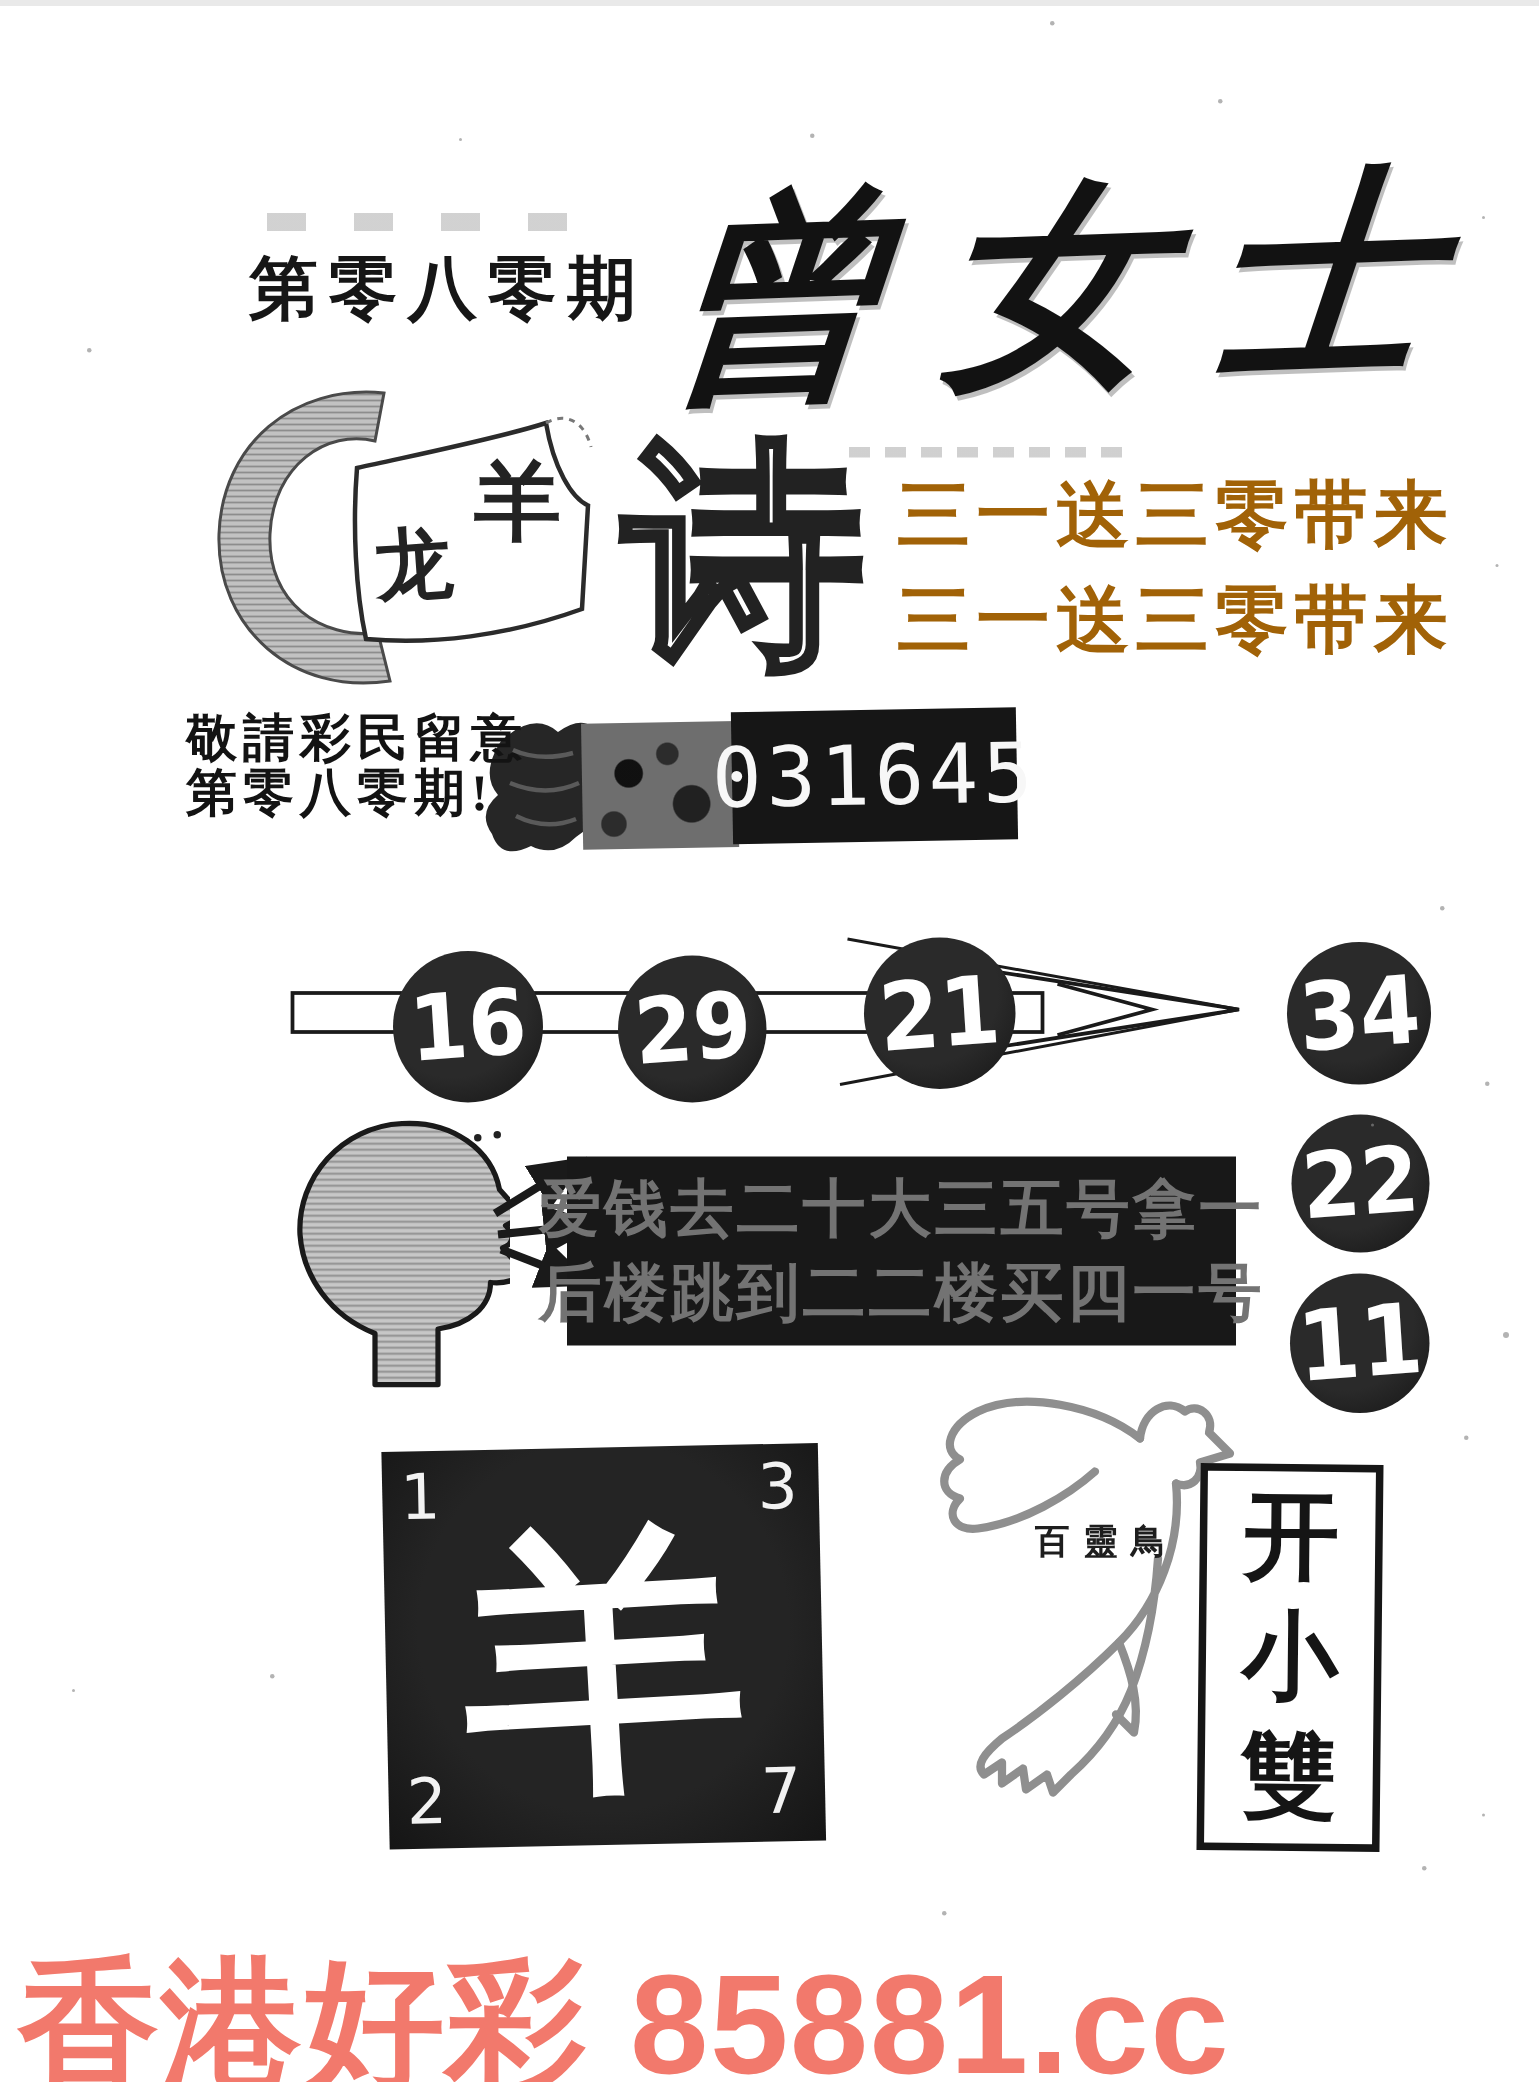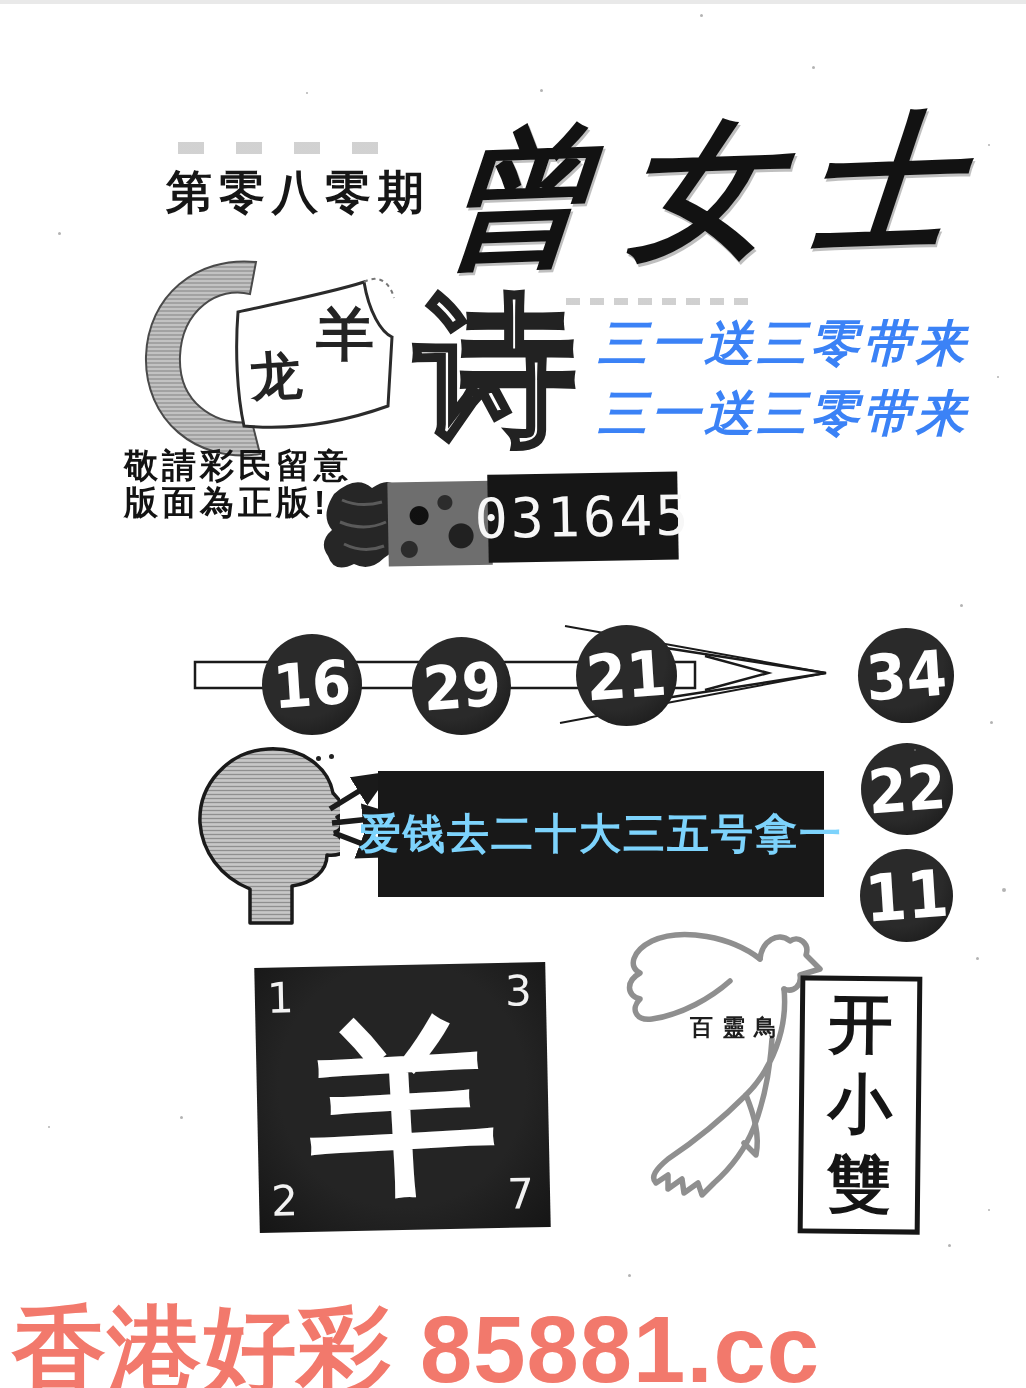--- a/index.html
+++ b/index.html
@@ -37,30 +37,30 @@
   .poem-marker{
     position:absolute;left:416px;top:288px;
     font-family:"Liberation Serif","DejaVu Serif",serif;
     font-size:160px;font-weight:bold;line-height:1;
     color:#ffffff;-webkit-text-stroke:4px #222222;
   }
   .poem{
     position:absolute;left:598px;top:305px;width:340px;
     font-family:"Liberation Serif","DejaVu Serif",serif;
     font-weight:bold;font-size:49px;line-height:70px;
-    letter-spacing:4px;color:#3b82f6;white-space:nowrap;font-style:italic;
+    letter-spacing:4px;color:#a16207;white-space:nowrap;
   }
   .poem-dashes{
     position:absolute;left:566px;top:294px;width:185px;height:7px;opacity:.4;
     background:repeating-linear-gradient(90deg,#8a8a8a 0 14px,transparent 14px 24px);
   }
   
   .notice{
-    position:absolute;left:124px;top:443px;
-    font-family:Liberation Sans, sans-serif;
+    position:absolute;left:124px;top:470px;
+    font-family:Liberation Serif, serif;
     font-weight:bold;font-size:34px;line-height:37px;
     letter-spacing:4px;color:#131313;white-space:nowrap;
   }
   .seal{position:absolute;left:320px;top:466px;width:88px;height:110px;}
   
   .codebox{position:absolute;left:388px;top:466px;width:292px;height:98px;transform:rotate(-1deg);}
   .codebox .tm{
     position:absolute;left:0;top:10px;width:104px;height:84px;
     background:
       radial-gradient(circle at 30% 40%, rgba(0,0,0,.85) 0 9px, transparent 10px),
@@ -93,21 +93,21 @@
   
   .head-svg{position:absolute;left:180px;top:733px;}
   .mouth-arrows{position:absolute;left:322px;top:755px;}
   .head-dot{position:absolute;width:5px;height:5px;border-radius:50%;background:#222;}
   .speechbox{
     position:absolute;left:378px;top:767px;width:446px;height:126px;
     background:#181818;display:flex;flex-direction:column;
     align-items:center;justify-content:center;gap:4px;
   }
   .speechbox div{
-    color:#7dd3fc;font-weight:bold;font-size:42px;line-height:52px;
+    color:#737373;font-weight:bold;font-size:42px;line-height:52px;
     letter-spacing:2px;white-space:nowrap;
   }
   
   .zodiac{
     position:absolute;left:257px;top:961px;width:291px;height:265px;
     background:radial-gradient(circle at 50% 45%, #242424 0 60%, #151515 100%);
     transform:rotate(-1.2deg);
   }
   .zodiac .char{
     position:absolute;left:0;right:0;top:18px;text-align:center;
@@ -176,21 +176,21 @@
 
   <div class="poem-marker">诗</div>
   <div class="poem-dashes"></div>
   <div class="poem">
     <div>三一送三零带来</div>
     <div>三一送三零带来</div>
   </div>
 
   <div class="notice">
     <div>敬請彩民留意</div>
-    <div>版面為正版!</div>
+    <div>第零八零期!</div>
   </div>
   <svg class="seal" viewBox="0 0 88 110">
     <path d="M14,24 q22,-20 38,-6 q20,-14 28,4 q10,16 -8,24 q12,12 -2,22 q10,10 -6,20 q-14,14 -30,6 q-20,10 -26,-8 q-10,-14 4,-26 q-12,-14 2,-36 Z" fill="#141414" opacity=".92"></path>
     <path d="M22,30 q18,8 40,2 M20,52 q24,10 46,0 M24,74 q20,10 40,2" stroke="#5a5a5a" stroke-width="3" fill="none"></path>
   </svg>
 
   <div class="codebox">
     <div class="tm"></div>
     <div class="num">031645</div>
   </div>
@@ -240,20 +240,21 @@
         <path d="M0,0 L7,3 L0,6 Z" fill="#1a1a1a"></path>
       </marker>
     </defs>
     <line x1="8" y1="50" x2="60" y2="18" stroke="#1a1a1a" stroke-width="5.5" marker-end="url(#ah)"></line>
     <line x1="10" y1="64" x2="68" y2="58" stroke="#1a1a1a" stroke-width="5.5" marker-end="url(#ah)"></line>
     <line x1="12" y1="74" x2="64" y2="94" stroke="#1a1a1a" stroke-width="5.5" marker-end="url(#ah)"></line>
   </svg>
 
   <div class="speechbox">
     <div>爱钱去二十大三五号拿一</div>
+    <div>后楼跳到二二楼买四一号</div>
   </div>
 
   <div class="zodiac">
     <div class="corner c-tl">1</div>
     <div class="corner c-tr">3</div>
     <div class="corner c-bl">2</div>
     <div class="corner c-br">7</div>
     <div class="char">羊</div>
   </div>
 

